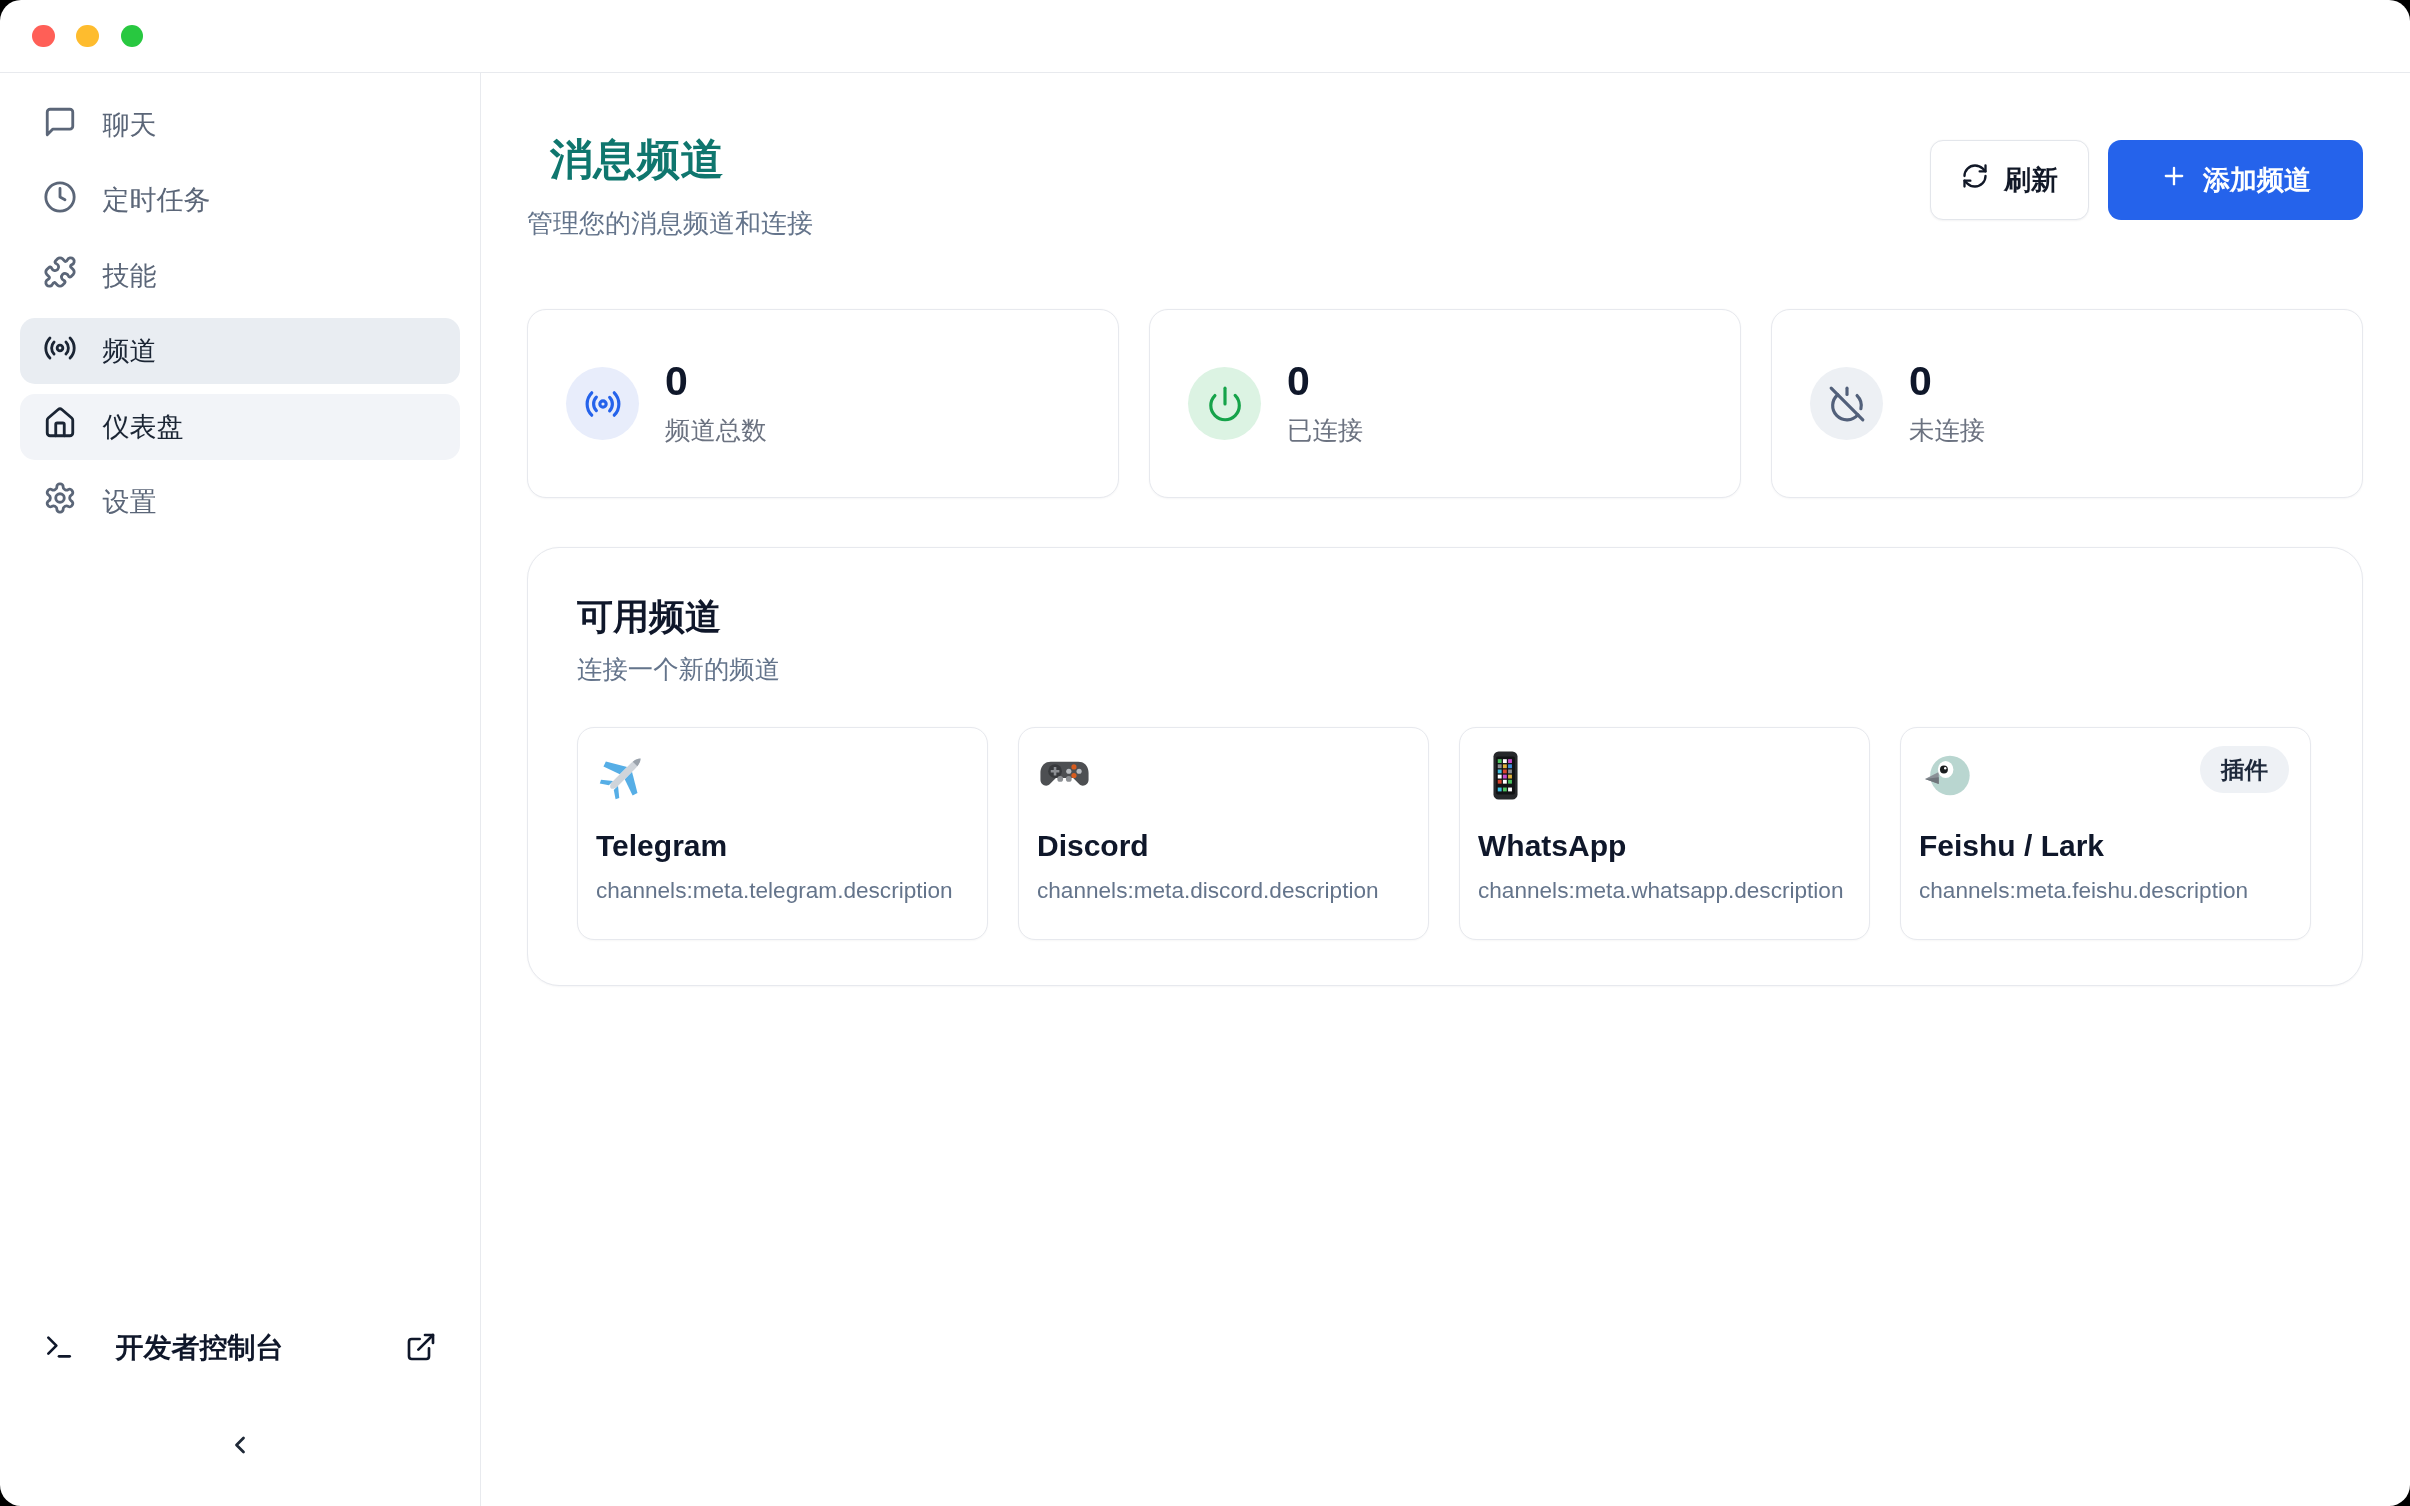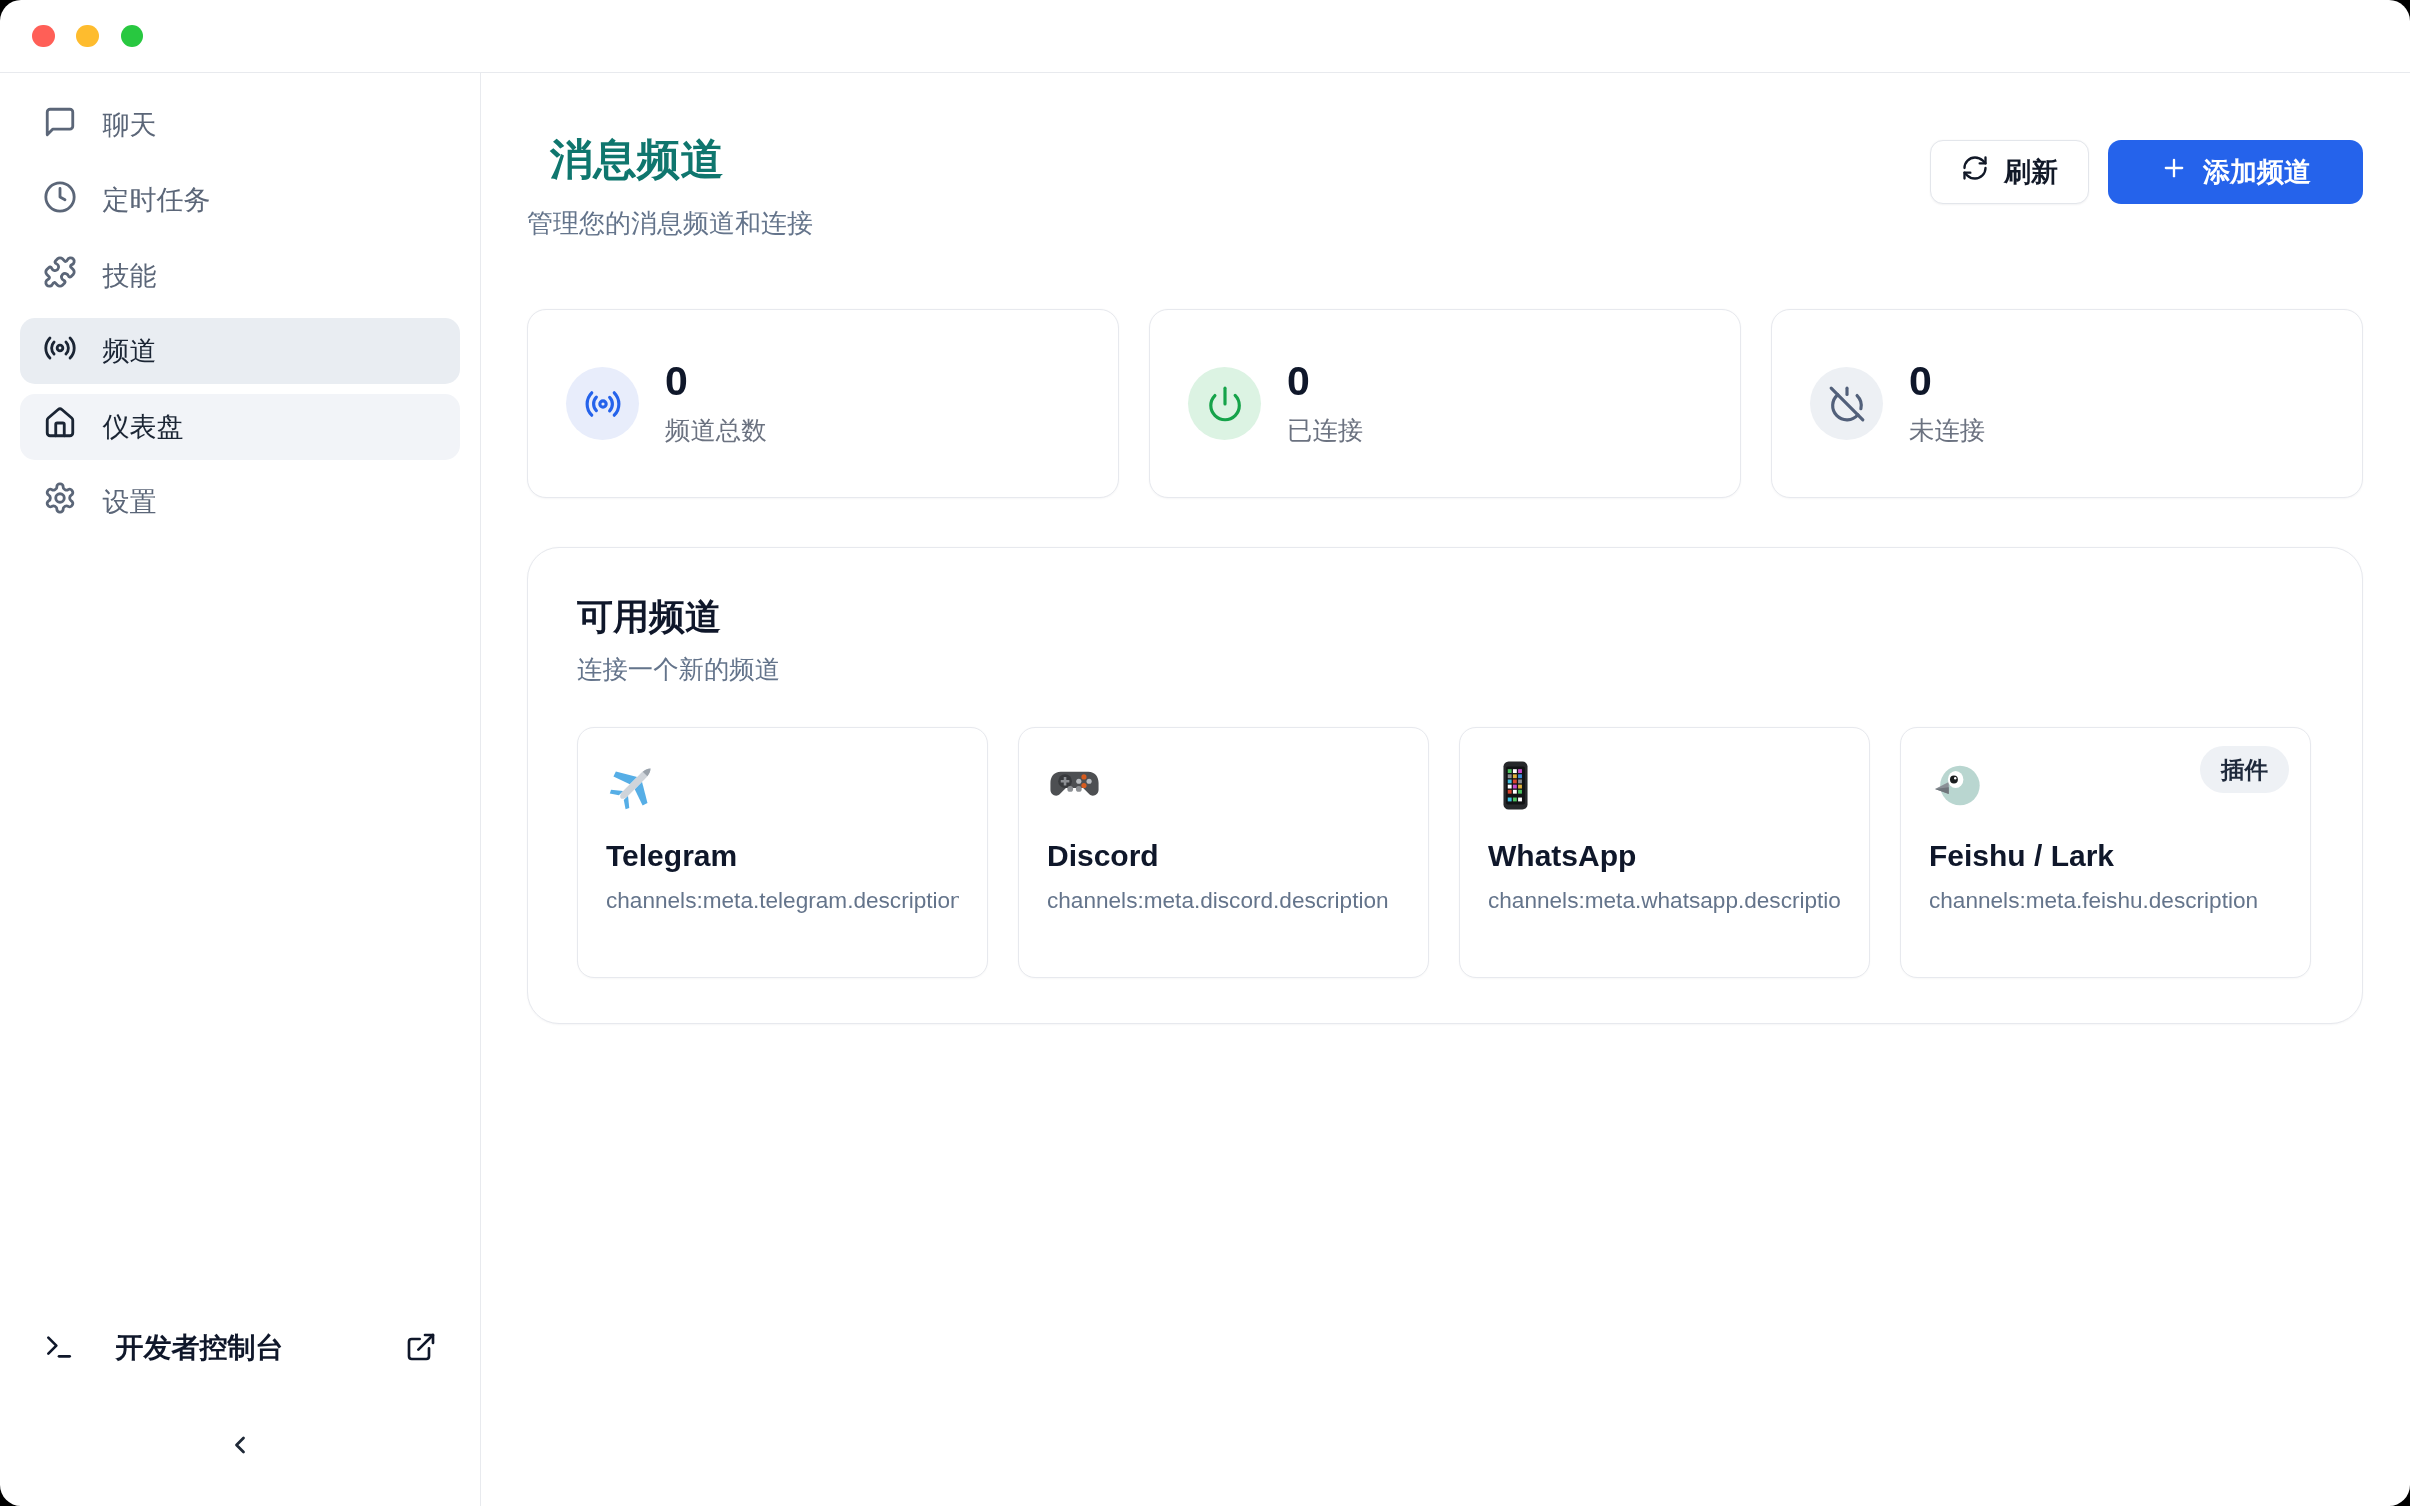--- a/index.html
+++ b/index.html
@@ -28,21 +28,21 @@
   .collapse-row { display:flex; justify-content:center; margin-top:40px; }
   .collapse-btn { width:51px; height:51px; display:flex; align-items:center; justify-content:center;
                   cursor:pointer; color:#1f2937; }
   .collapse-btn svg { width:28px; height:28px; }
   
   .main { flex:1; padding:58px 47px 0 46px; overflow:hidden; }
   .header-row { display:flex; justify-content:space-between; align-items:flex-start; }
   .page-title { font-size:43px; font-weight:700; color:#0f766e; letter-spacing:0.5px;margin-left:23px; }
   .page-sub { font-size:26px; color:#64748b; margin-top:17px;text-align:right; }
   .header-actions { display:flex; gap:19px; margin-top:8.5px; }
-  .btn { height:64px; display:flex; align-items:center; gap:15px; border-radius:13px;
+  .btn { height:80px; display:flex; align-items:center; gap:15px; border-radius:13px;
          font-size:27px; font-weight:600; cursor:pointer; }
   .btn svg { width:28px; height:28px; }
   .btn-refresh { background:#fff; border:0.9px solid #e3e6eb; color:#111827; padding:0 30px;
                  box-shadow:0 0.9px 1.9px rgba(16,24,40,.05); }
   .btn-add { border:none; color:#fff; padding:0 52px; }
   
   .stats { display:flex; gap:30px; margin-top:68px; }
   .stat-card { flex:1; height:189px; border:0.9px solid #e7e9ee; border-radius:19px; background:#fff;
                display:flex; align-items:center; padding:0 38px; gap:26px;
                box-shadow:0 0.9px 1.9px rgba(16,24,40,.04); }
@@ -50,22 +50,22 @@
                  align-items:center; justify-content:center; }
   .stat-circle svg { width:38px; height:38px; }
   .stat-value { font-size:41px; font-weight:700; color:#0f172a; line-height:1.1; }
   .stat-label { font-size:25.4px; color:#6b7280; margin-top:9.4px; }
   
   .avail-card { margin-top:49px; border:0.9px solid #e7e9ee; border-radius:32px; background:#fff;
                 padding:45px 49px; box-shadow:0 0.9px 1.9px rgba(16,24,40,.04); }
   .avail-title { font-size:36px; font-weight:700; color:#0f172a; }
   .avail-sub { font-size:25.4px; color:#64748b; margin-top:11.3px; }
   .chan-row { display:flex; gap:30px; margin-top:40px; }
-  .chan-card { width:411px; flex:none; height:251px; border:0.9px solid #e7e9ee; border-radius:17px;
-               background:#fff; padding:28px; position:relative; cursor:pointer;
+  .chan-card { width:411px; flex:none; height:213px; border:0.9px solid #e7e9ee; border-radius:17px;
+               background:#fff; padding:18px; position:relative; cursor:pointer;
                box-shadow:0 0.9px 1.9px rgba(16,24,40,.03); }
   .chan-emoji { height:58px; display:flex; align-items:center; }
   .chan-emoji svg { width:55px; height:55px; }
   .chan-name { font-size:30px; font-weight:600; color:#0f172a; margin-top:24.5px; }
   .chan-desc { font-size:22.6px; color:#64748b; margin-top:15px; white-space:nowrap; overflow:hidden; }
   .chan-badge { position:absolute; top:18px; right:21px; background:#eef1f5; border-radius:941px;
                 padding:7.5px 21px; font-size:23.5px; font-weight:600; color:#1e293b; }
 </style>
 </head>
 <body>

